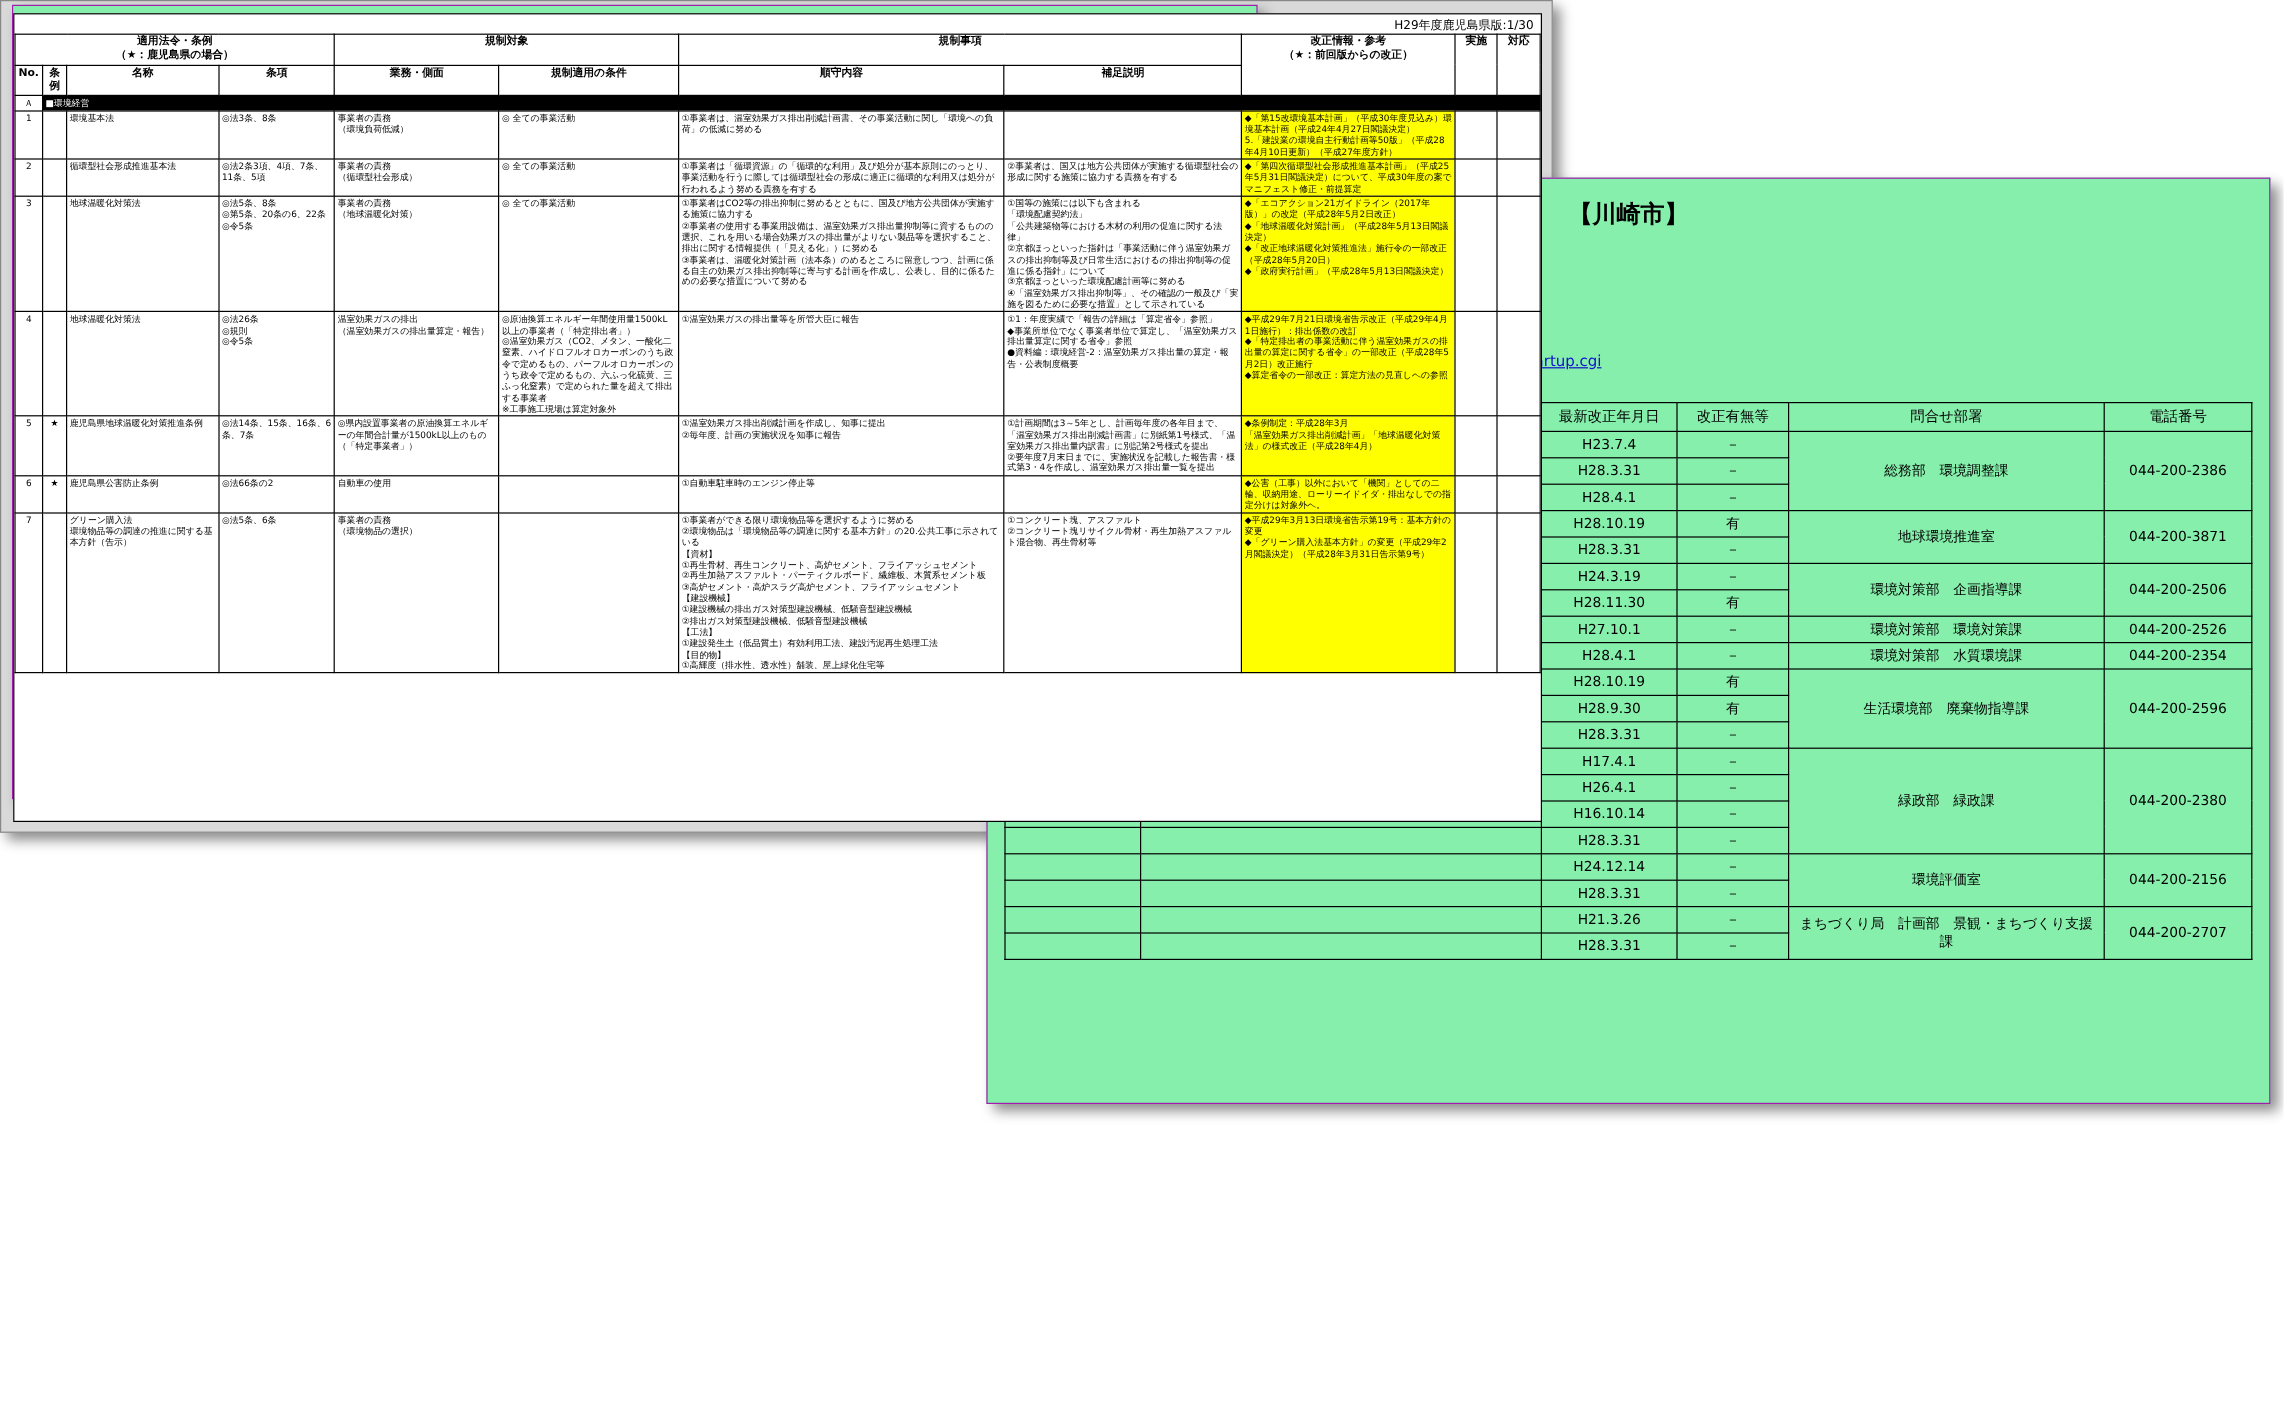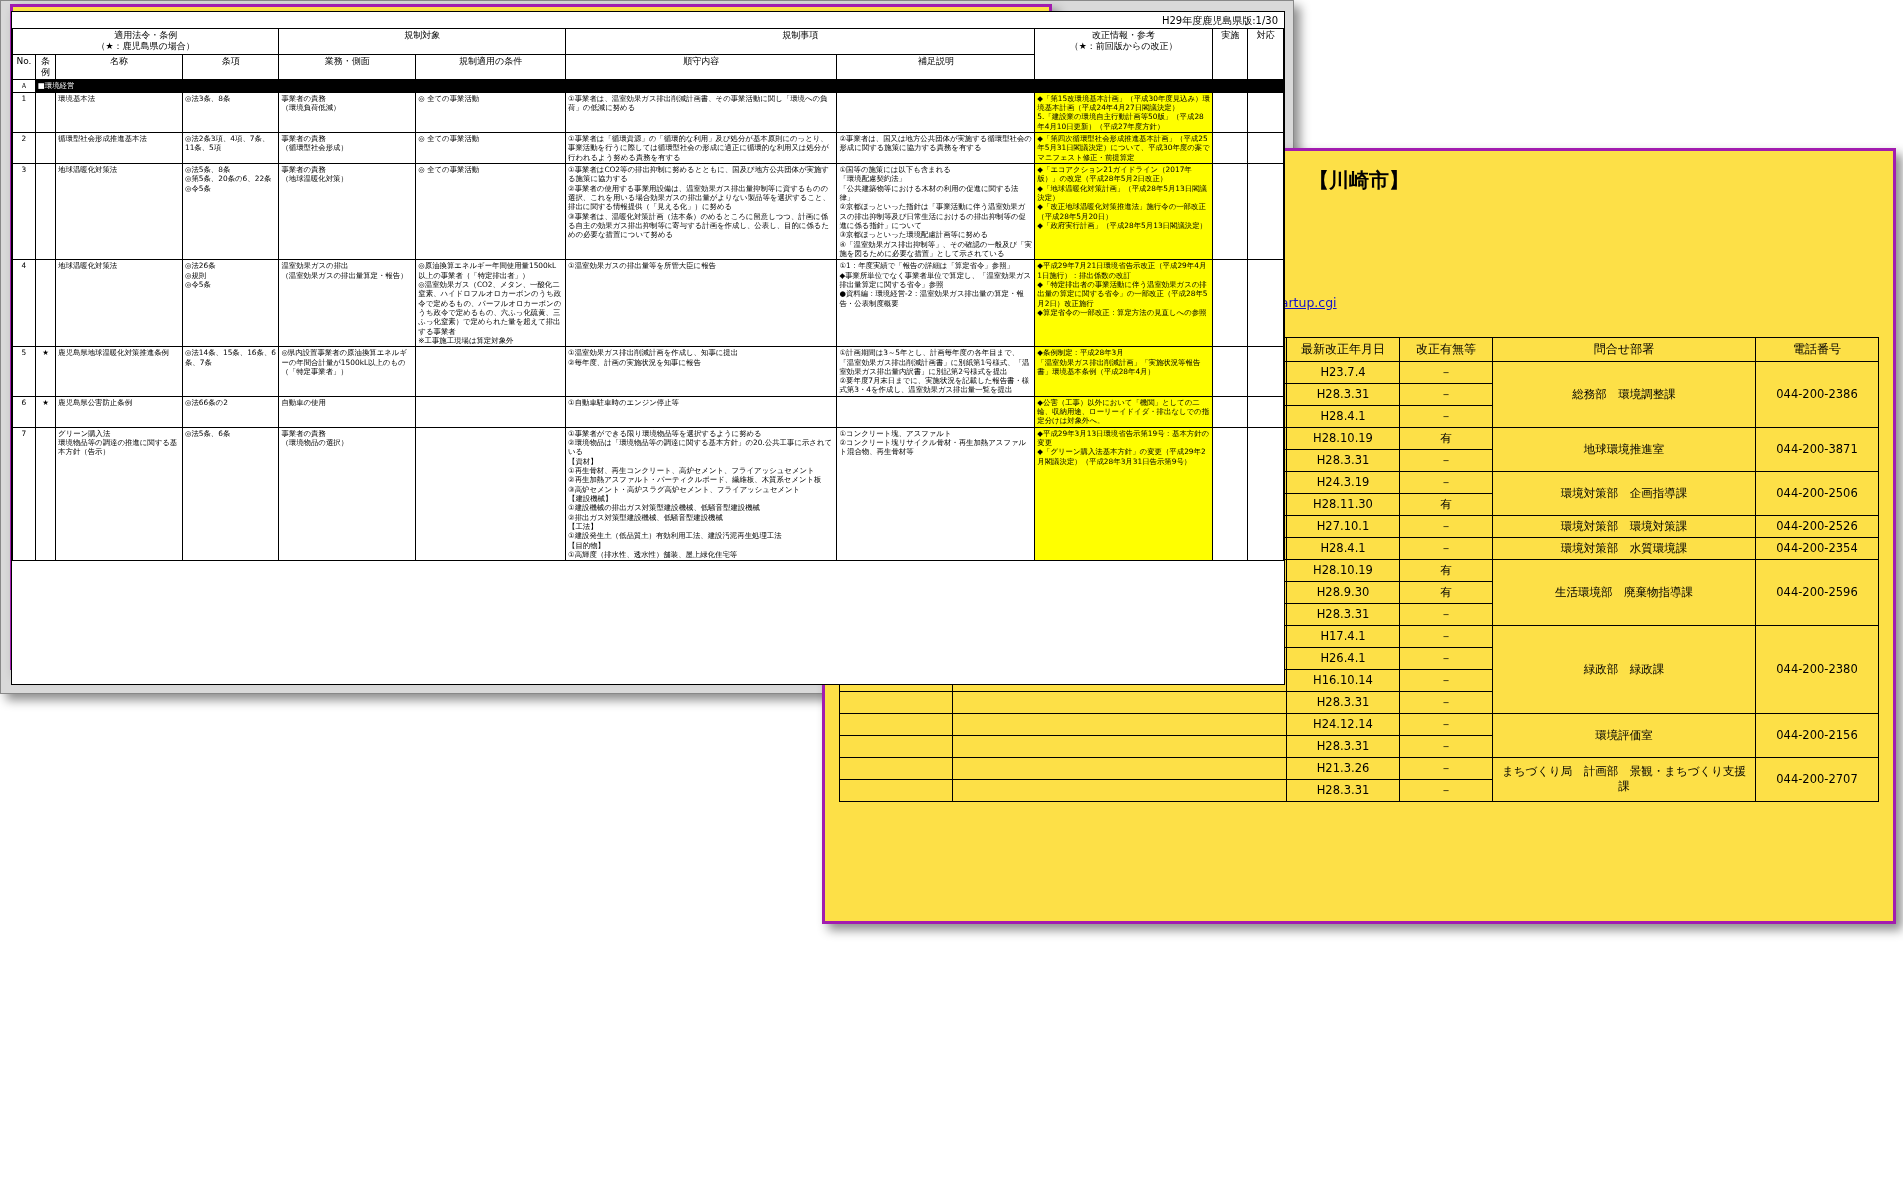--- a/index.html
+++ b/index.html
@@ -1,19 +1,19 @@
 <!DOCTYPE html>
 <html lang="ja"><head>
 <meta charset="utf-8">
 <style>
   html,body{margin:0;padding:0;background:#ffffff;}
   body{width:1903px;height:1180px;position:relative;overflow:hidden;
        font-family:"DejaVu Sans","Liberation Sans",sans-serif;}
 
-  .sheet{position:absolute;background:#fde047;border:3px solid #a21caf;
+  .sheet{position:absolute;background:#86efac;border:1px solid #a21caf;
          box-shadow:6px 6px 10px rgba(0,0,0,.45);}
 
   
   #sheet1{left:10px;top:4px;width:1036px;height:660px;padding:0;}
   #sheet1 .inner{padding:6px 8px;}
   .s1-title{font-size:15px;font-weight:bold;display:inline-block;}
   .s1-note{font-size:11px;display:inline-block;margin-left:16px;}
   .s1-note .red{color:#e00000;}
   .s1-head{display:flex;align-items:flex-start;gap:8px;margin-top:4px;}
   .s1-desc{border:1px solid #000;font-size:11px;line-height:1.5;padding:4px 6px;
@@ -56,21 +56,21 @@
 
   
   #sheet3{left:228px;top:500px;width:1272px;height:672px;background:#d9d9d9;
           border:1px solid #888;padding:10px;box-shadow:6px 6px 10px rgba(0,0,0,.45);}
   #sheet3 .paper{background:#fff;border:1px solid #000;width:100%;height:100%;
                  overflow:hidden;position:relative;}
   .s3-ver{position:absolute;right:6px;top:2px;font-size:10px;font-weight:normal;}
   table.k3{border-collapse:collapse;width:100%;margin-top:16px;table-layout:fixed;}
   table.k3 th,table.k3 td{border:1px solid #000;font-size:7.4px;line-height:1.26;
       vertical-align:top;padding:1px 2px;font-weight:normal;}
-  table.k3 th{text-align:center;font-weight:normal;font-size:9px;}
+  table.k3 th{text-align:center;font-weight:bold;font-size:9px;}
   .k3-sec{background:#000;color:#fff;font-weight:bold;font-size:10px;padding:2px 4px;}
   .hl{background:#ffff00;}
   .k3c-no{width:14px;text-align:center;}
   .k3c-ex{width:12px;text-align:center;}
   .tiny{font-size:7px;}
 </style>
 </head>
 <body>
 
 <div class="sheet" id="sheet1">
@@ -543,21 +543,21 @@
         <td class="k3c-ex">★</td>
         <td style="white-space:pre-line">鹿児島県地球温暖化対策推進条例</td>
         <td style="white-space:pre-line">◎法14条、15条、16条、6条、7条</td>
         <td style="white-space:pre-line">◎県内設置事業者の原油換算エネルギーの年間合計量が1500kL以上のもの（「特定事業者」）</td>
         <td style="white-space:pre-line"></td>
         <td style="white-space:pre-line">①温室効果ガス排出削減計画を作成し、知事に提出
 ②毎年度、計画の実施状況を知事に報告</td>
         <td style="white-space:pre-line">①計画期間は3～5年とし、計画毎年度の各年目まで、「温室効果ガス排出削減計画書」に別紙第1号様式、「温室効果ガス排出量内訳書」に別記第2号様式を提出
 ②要年度7月末日までに、実施状況を記載した報告書・様式第3・4を作成し、温室効果ガス排出量一覧を提出</td>
         <td class="hl" style="white-space:pre-line">◆条例制定：平成28年3月
-「温室効果ガス排出削減計画」「実施状況等報告書」環境基本条例（平成28年4月）</td>
+「温室効果ガス排出削減計画」「地球温暖化対策法」の様式改正（平成28年4月）</td>
         <td></td>
         <td></td>
       </tr>
       <tr>
         <td class="k3c-no">6</td>
         <td class="k3c-ex">★</td>
         <td style="white-space:pre-line">鹿児島県公害防止条例</td>
         <td style="white-space:pre-line">◎法66条の2</td>
         <td style="white-space:pre-line">自動車の使用</td>
         <td style="white-space:pre-line"></td>

